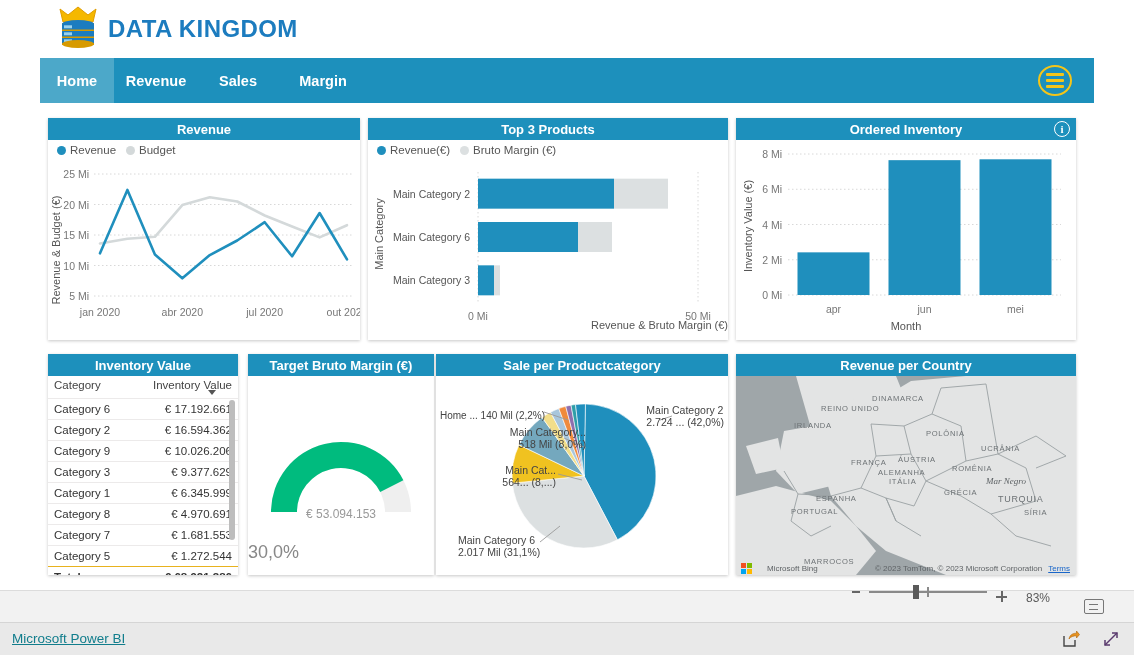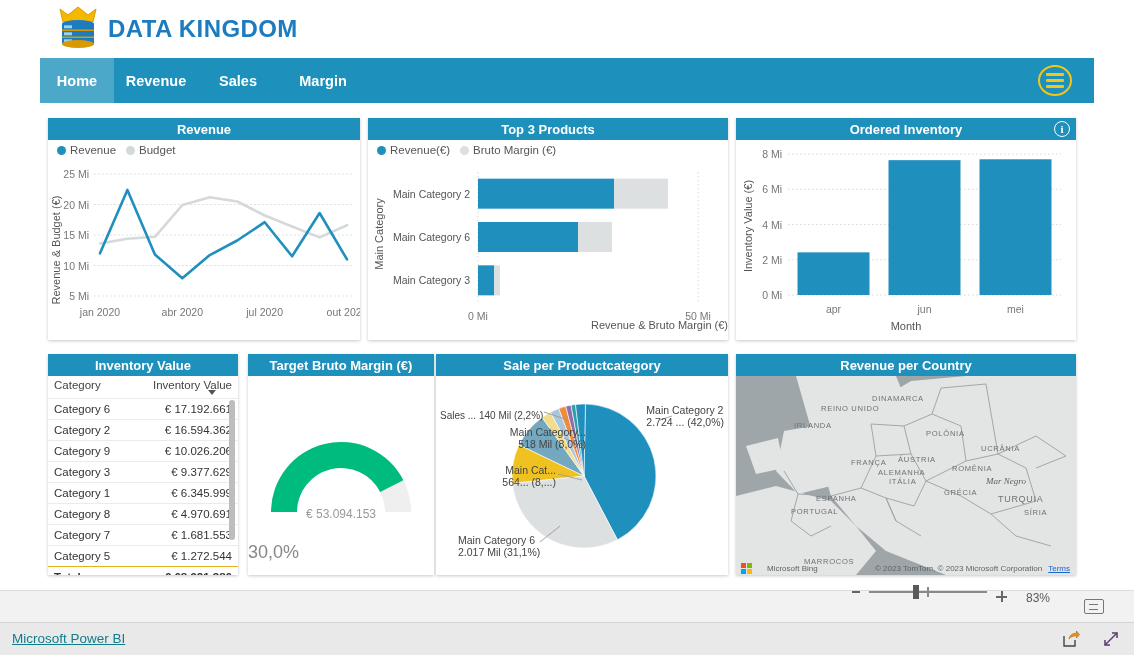--- a/index.html
+++ b/index.html
@@ -335,21 +335,21 @@
             <path d="M148 100 L129.7366185138834 30.35483579822234 A72 72 0 0 1 135.03465434205214 29.17698247059836 Z" fill="#8E6FAE" stroke="#fff" stroke-width="0.6"></path>
             <path d="M148 100 L135.03465434205214 29.17698247059836 A72 72 0 0 1 139.5072525553614 28.502634727973486 Z" fill="#2F9EA8" stroke="#fff" stroke-width="0.6"></path>
             <path d="M148 100 L139.5072525553614 28.502634727973486 A72 72 0 0 1 149.43990400191993 28.014399520006407 Z" fill="#1F8FBD" stroke="#fff" stroke-width="0.6"></path>
             <line x1="224" y1="44" x2="236" y2="40" stroke="#9a9a9a" stroke-width="0.9"></line>
             <line x1="104" y1="166" x2="124" y2="150" stroke="#9a9a9a" stroke-width="0.9"></line>
             <line x1="122" y1="98" x2="146" y2="104" stroke="#9a9a9a" stroke-width="0.9"></line>
             <line x1="128" y1="62" x2="150" y2="72" stroke="#9a9a9a" stroke-width="0.9"></line>
             <line x1="108" y1="36" x2="132" y2="44" stroke="#9a9a9a" stroke-width="0.9"></line>
           </svg>
         <div style="position:absolute;left:4px;top:34px;font-size:10px;color:#444;white-space:nowrap;">
-          <span>Sales ...</span>
+          <span>Home ...</span>
           <span>140 Mil (2,2%)</span>
         </div>
         <div style="position:absolute;left:0px;top:50px;font-size:10.5px;color:#444;white-space:nowrap;text-align:right;width:150px;">
           <div>Main Category...</div>
           <div>518 Mil (8,0%)</div>
         </div>
         <div style="position:absolute;left:0px;top:88px;font-size:10.5px;color:#444;white-space:nowrap;text-align:right;width:120px;">
           <div>Main Cat...</div>
           <div>564... (8,...)</div>
         </div>

